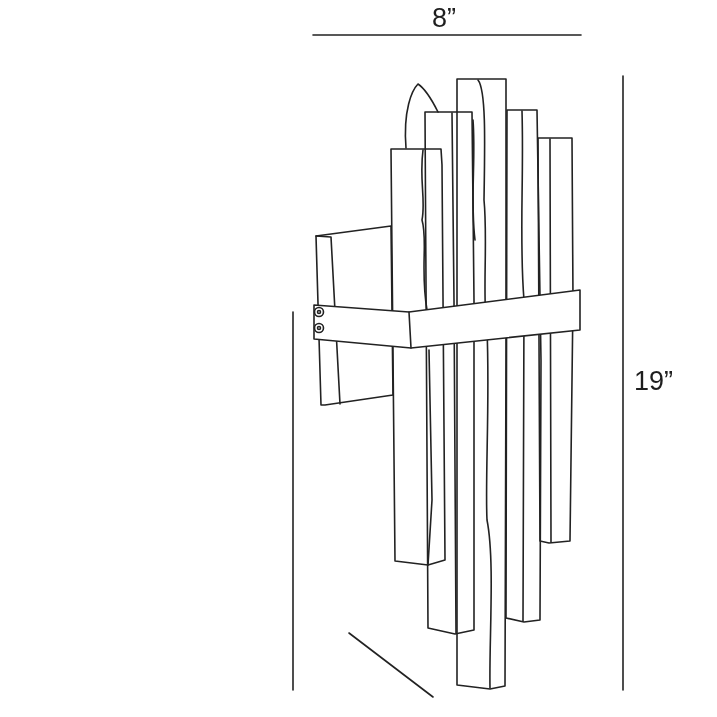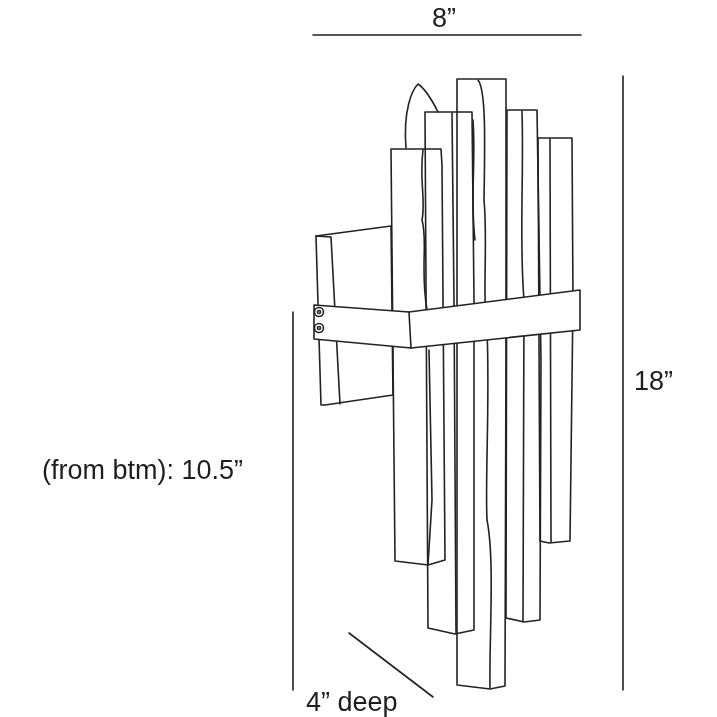--- a/index.html
+++ b/index.html
@@ -60,18 +60,16 @@
       <path d="M314,305 L409,312 L580,290 L580,330 L411,348 L314,339 Z"></path>
       <path d="M409,312 L411,348"></path>
       <circle cx="319" cy="312" r="4.5"></circle>
       <circle cx="319" cy="312" r="1.5"></circle>
       <circle cx="319" cy="328" r="4.5"></circle>
       <circle cx="319" cy="328" r="1.5"></circle>
     </g>
   </svg>
 
   <div class="lbl lbl-width">8”</div>
-  <div class="lbl lbl-height">18”</div>
+  <div class="lbl lbl-height">19”</div>
   <div class="lbl lbl-mount">
-    <div>(from btm): 10.5”</div>
   </div>
-  <div class="lbl lbl-depth">4” deep</div>
 </div>
 
 </body></html>

